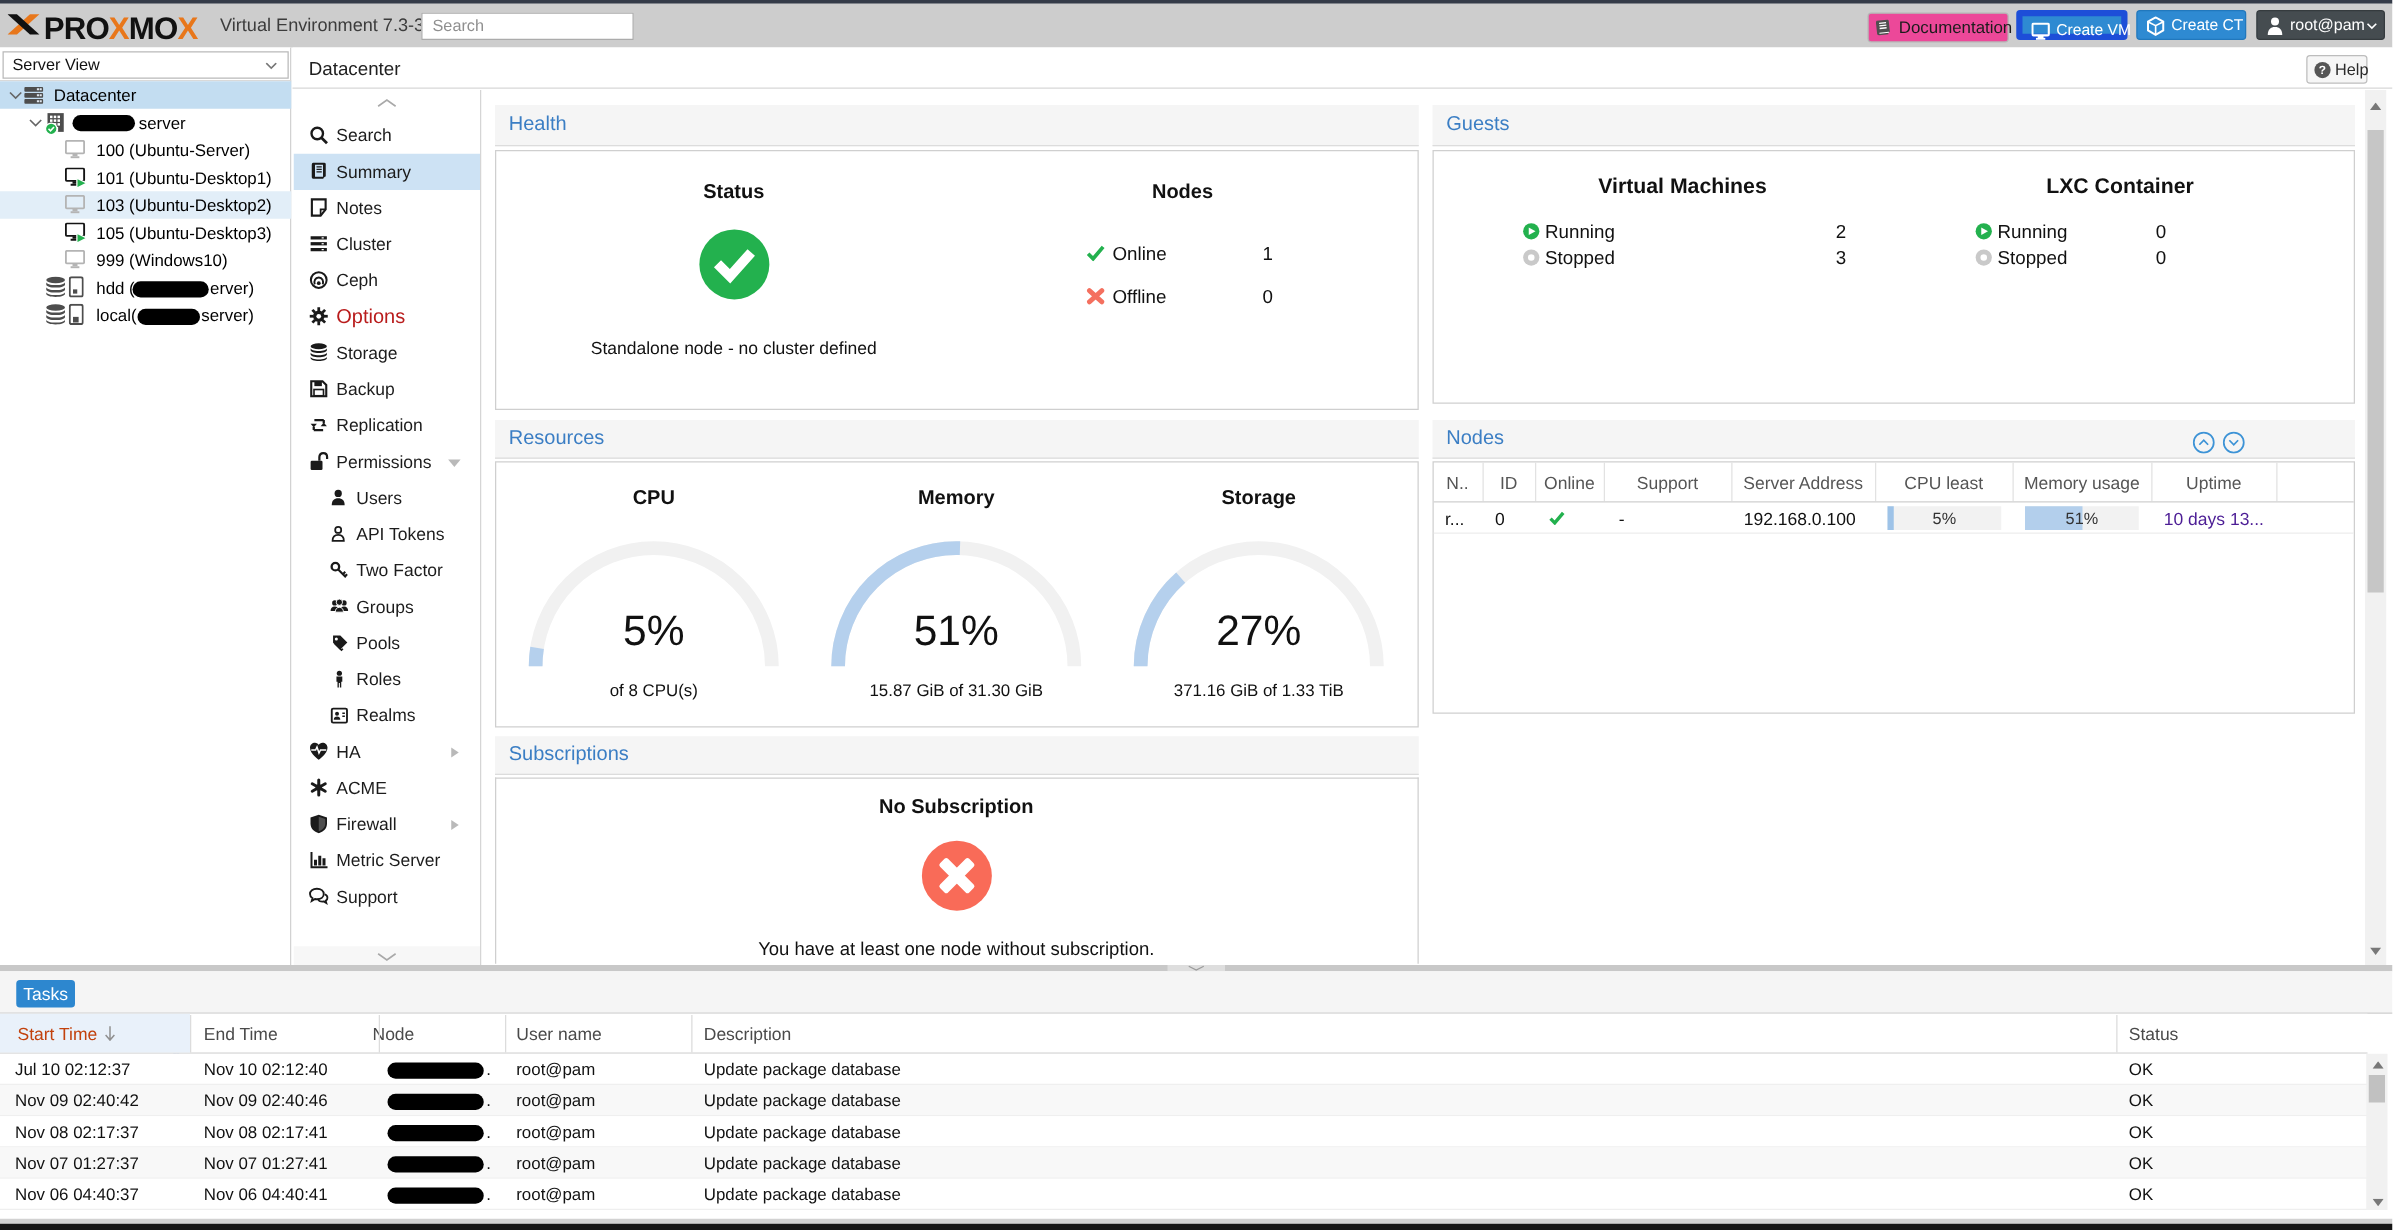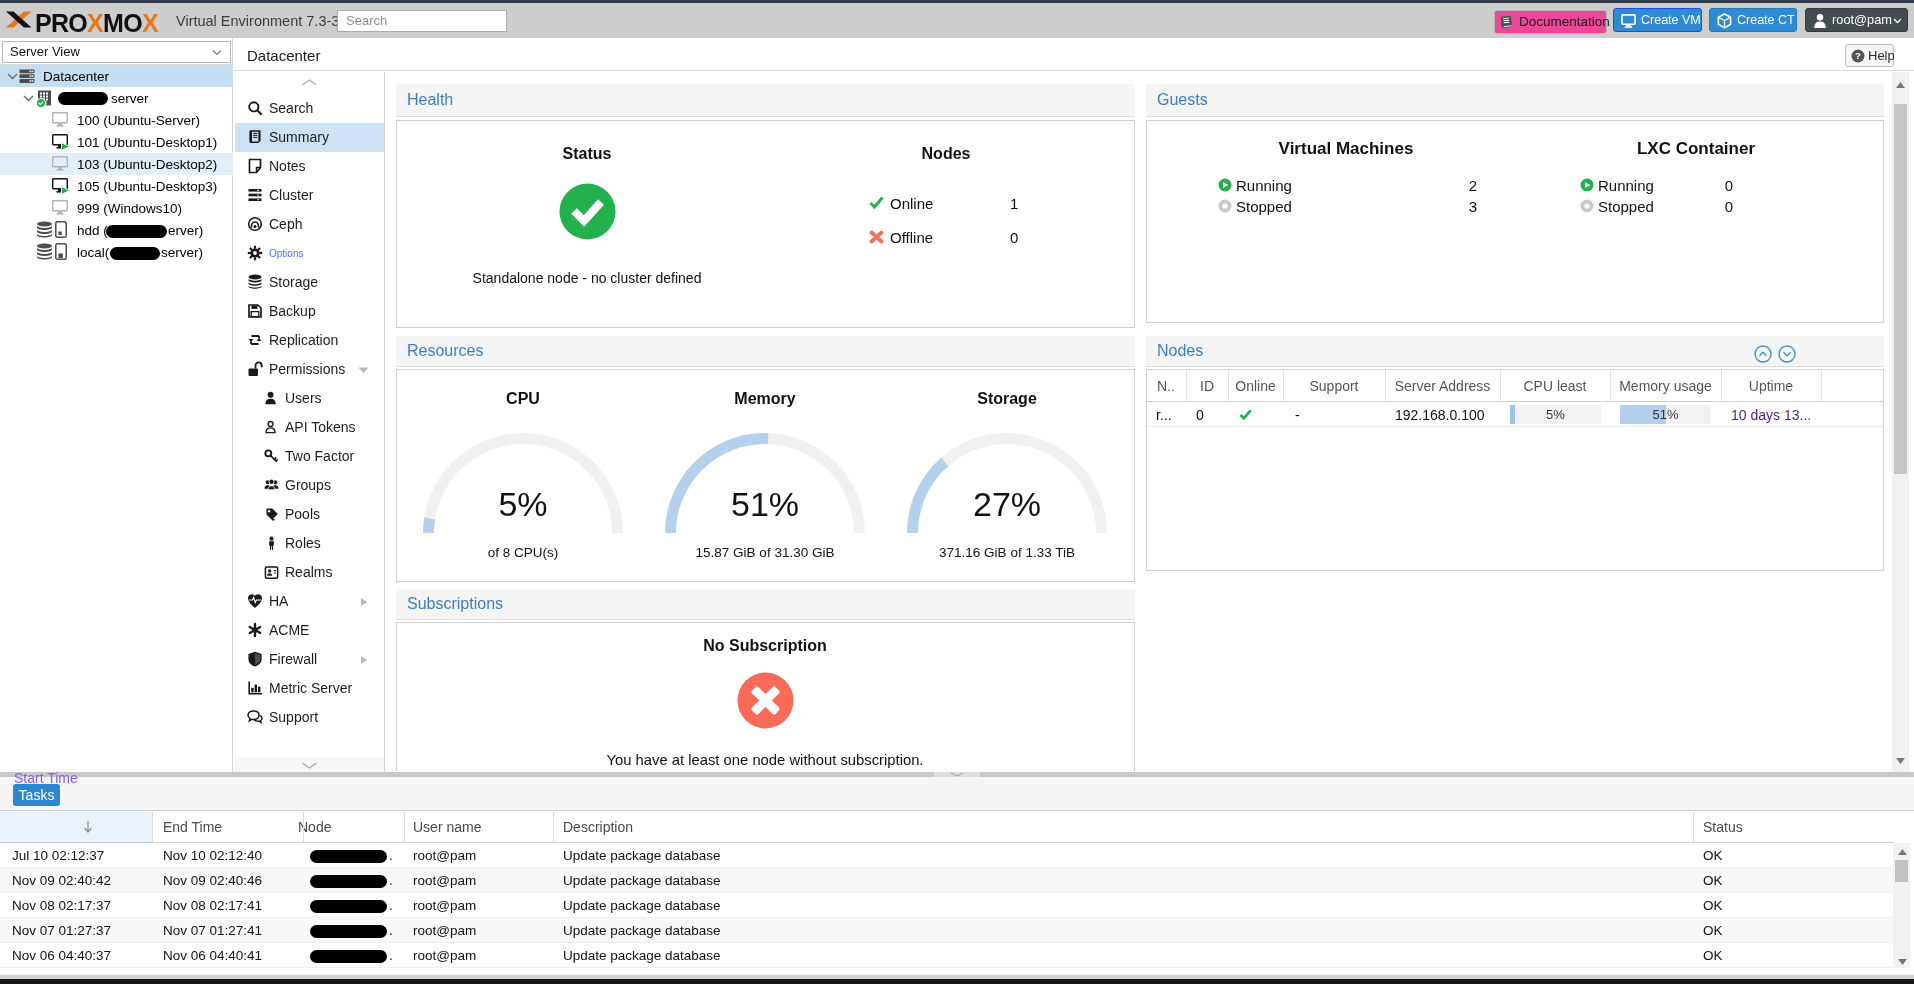--- a/index.html
+++ b/index.html
@@ -21,21 +21,21 @@
 <div class="abs" style="left:35px;top:9px;font-size:25px;font-weight:bold;letter-spacing:-0.7px;color:#111;white-space:nowrap">PR<span>O</span><span style="color:#e8771b">X</span>M<span>O</span><span style="color:#e8771b">X</span></div>
 <div class="abs" style="left:176px;top:13px;font-size:14.5px;color:#3c3c3c;white-space:nowrap">Virtual Environment 7.3-3</div>
 
 <div class="abs" style="left:1494px;top:10px;width:113px;height:24px;background:#ec4899;border:1px solid #b5b5b5;border-radius:3px;font-size:13.5px;color:#1c1c1c;line-height:22px;white-space:nowrap">
  <svg class="abs" style="left:4px;top:4px;transform:rotate(-6deg)" width="15" height="15" viewBox="0 0 16 16">
       <path d="M3.2 1.2 L12.2 1.2 C13 1.2 13.4 1.7 13.4 2.4 L13.4 11.6 C13.4 11.6 12.9 11.7 12.4 12.2 C11.9 12.7 11.9 13.6 11.9 13.6 L4 13.6 C3 13.6 2.4 13 2.4 12 L2.4 3 C2.4 2 3 1.2 3.2 1.2 Z" fill="#4f4f4f"></path>
       <path d="M5 3.6 L11 3.6 M5 5.8 L11 5.8 M5 8 L11 8" stroke="#fff" stroke-width="1.1"></path>
       <path d="M12.6 12 L4.4 12" stroke="#fff" stroke-width="0.9"></path>
     </svg>
  <span style="margin-left:24px">Documentation</span></div>
-<div class="abs" style="left:1613px;top:8px;width:89px;height:24px;background:#2e8ad2;border:1px solid #1d4ed8;border-radius:3px;font-size:12.5px;color:#fff;line-height:22px;white-space:nowrap">
+<div class="abs" style="left:1613px;top:8px;width:89px;height:24px;background:#2e8ad2;border:5px solid #1d4ed8;border-radius:3px;font-size:12.5px;color:#fff;line-height:22px;white-space:nowrap">
  <svg class="abs" style="left:7px;top:5px" width="15" height="14" viewBox="0 0 16 15">
       <rect x="1" y="1" width="14" height="10" rx="1" fill="none" stroke="#fff" stroke-width="1.8"></rect>
       <rect x="5.5" y="11.5" width="5" height="2" fill="#fff"></rect>
       <rect x="4" y="13.2" width="8" height="1.6" fill="#fff"></rect>
     </svg>
  <span style="margin-left:27px">Create VM</span></div>
 <div class="abs" style="left:1709px;top:8px;width:88px;height:24px;background:#2e8ad2;border:1px solid #2178bd;border-radius:3px;font-size:12.5px;color:#fff;line-height:22px;white-space:nowrap">
  <svg class="abs" style="left:7px;top:4px" width="15" height="16" viewBox="0 0 16 17">
       <path d="M8 1 L14.5 4.5 L14.5 12 L8 15.8 L1.5 12 L1.5 4.5 Z" fill="none" stroke="#fff" stroke-width="1.7"></path>
       <path d="M1.8 4.8 L8 8 L14.2 4.8 M8 8 L8 15.5" stroke="#fff" stroke-width="1.4" fill="none"></path>
@@ -227,21 +227,21 @@
         <rect x="0.8" y="6.9" width="3" height="2.2"></rect>
         <rect x="12.2" y="6.9" width="3" height="2.2"></rect>
         <rect x="6.9" y="0.8" width="2.2" height="3" transform="rotate(45 8 8)"></rect>
         <rect x="6.9" y="12.2" width="2.2" height="3" transform="rotate(45 8 8)"></rect>
         <rect x="0.8" y="6.9" width="3" height="2.2" transform="rotate(45 8 8)"></rect>
         <rect x="12.2" y="6.9" width="3" height="2.2" transform="rotate(45 8 8)"></rect>
       </g>
     </g>
     <circle cx="8" cy="8" r="1.9" fill="#fff"></circle>
   </svg>
-<div class="abs" style="left:269px;top:239px;height:29px;line-height:29px;font-size:10px;color:#3b82f6">Options</div>
+<div class="abs" style="left:269px;top:239px;height:29px;line-height:29px;font-size:16px;color:#b91c1c">Options</div>
 <svg class="abs" style="left:247px;top:274px" width="16" height="16" viewBox="0 0 16 16">
     <g fill="#1a1a1a">
       <ellipse cx="8" cy="3" rx="6.5" ry="2.4"></ellipse>
       <path d="M1.5 4.6 C1.5 5.9 4.4 6.8 8 6.8 C11.6 6.8 14.5 5.9 14.5 4.6 L14.5 6.2 C14.5 7.5 11.6 8.4 8 8.4 C4.4 8.4 1.5 7.5 1.5 6.2 Z"></path>
       <path d="M1.5 8 C1.5 9.3 4.4 10.2 8 10.2 C11.6 10.2 14.5 9.3 14.5 8 L14.5 9.6 C14.5 10.9 11.6 11.8 8 11.8 C4.4 11.8 1.5 10.9 1.5 9.6 Z"></path>
       <path d="M1.5 11.4 C1.5 12.7 4.4 13.6 8 13.6 C11.6 13.6 14.5 12.7 14.5 11.4 L14.5 12.6 C14.5 13.9 11.6 14.8 8 14.8 C4.4 14.8 1.5 13.9 1.5 12.6 Z"></path>
     </g>
   </svg>
 <div class="abs" style="left:269px;top:268px;height:29px;line-height:29px;font-size:14px;color:#1c1c1c">Storage</div>
 <svg class="abs" style="left:247px;top:303px" width="16" height="16" viewBox="0 0 16 16">
@@ -486,21 +486,21 @@
 <div class="abs" style="left:934px;top:772px;width:46px;height:5px;background:#dedede"></div>
 <svg class="abs" style="left:950px;top:772px" width="14" height="5" viewBox="0 0 14 5">
     <path d="M1 1 L7 4 L13 1" stroke="#9b9b9b" stroke-width="1" fill="none"></path>
   </svg>
 
 <div class="abs" style="left:0;top:777px;width:1914px;height:34px;background:#f5f5f5;border-bottom:1px solid #cfcfcf"></div>
 <div class="abs ctr" style="left:13px;top:784px;width:47px;height:22px;background:#2d87cf;border-radius:3px;font-size:14px;color:#fff;line-height:22px">Tasks</div>
 <div class="abs" style="left:78px;top:828px;font-size:14px;color:#3b82f6">Cluster log</div>
 <div class="abs" style="left:0;top:811px;width:1894px;height:32px;background:#fff;border-bottom:1px solid #cfcfcf"></div>
 <div class="abs" style="left:0;top:811px;width:152px;height:31px;background:#e9f1fa"></div>
-<div class="abs" style="left:14px;top:770px;font-size:14px;color:#8b5cf6">Start Time</div>
+<div class="abs" style="left:14px;top:819px;font-size:14px;color:#c2410c">Start Time</div>
 <svg class="abs" style="left:83px;top:820px" width="10" height="14" viewBox="0 0 10 14">
     <path d="M5 1 L5 11 M1.5 8 L5 12 L8.5 8" stroke="#909090" stroke-width="1.2" fill="none"></path>
   </svg>
 <div class="abs" style="left:163px;top:819px;font-size:14px;color:#4a4a4a">End Time</div>
 <div class="abs" style="left:298px;top:819px;font-size:14px;color:#4a4a4a">Node</div>
 <div class="abs" style="left:413px;top:819px;font-size:14px;color:#4a4a4a">User name</div>
 <div class="abs" style="left:563px;top:819px;font-size:14px;color:#4a4a4a">Description</div>
 <div class="abs" style="left:1703px;top:819px;font-size:14px;color:#4a4a4a">Status</div>
 <div class="abs" style="left:152px;top:812px;width:1px;height:30px;background:#dcdcdc"></div>
 <div class="abs" style="left:303px;top:812px;width:1px;height:30px;background:#dcdcdc"></div>

